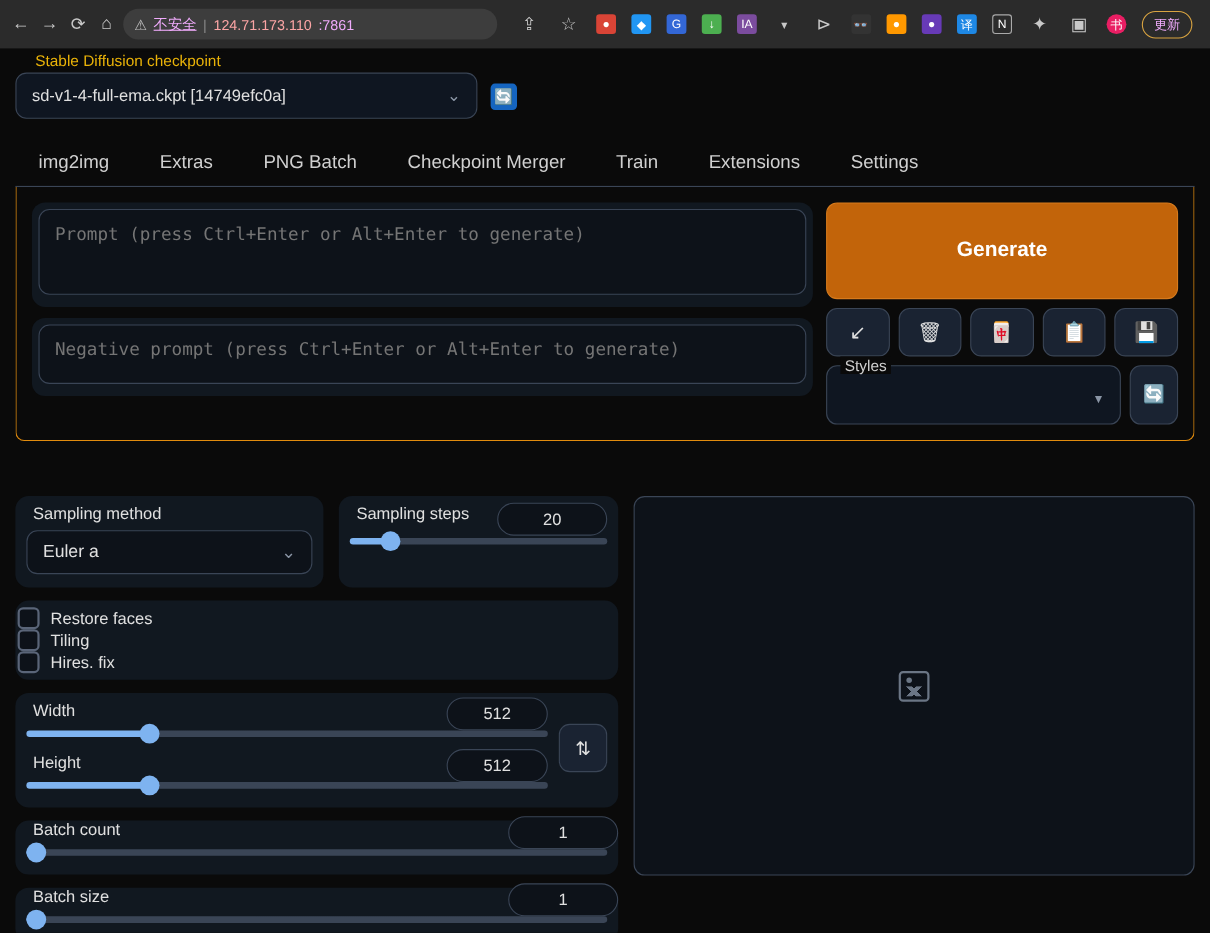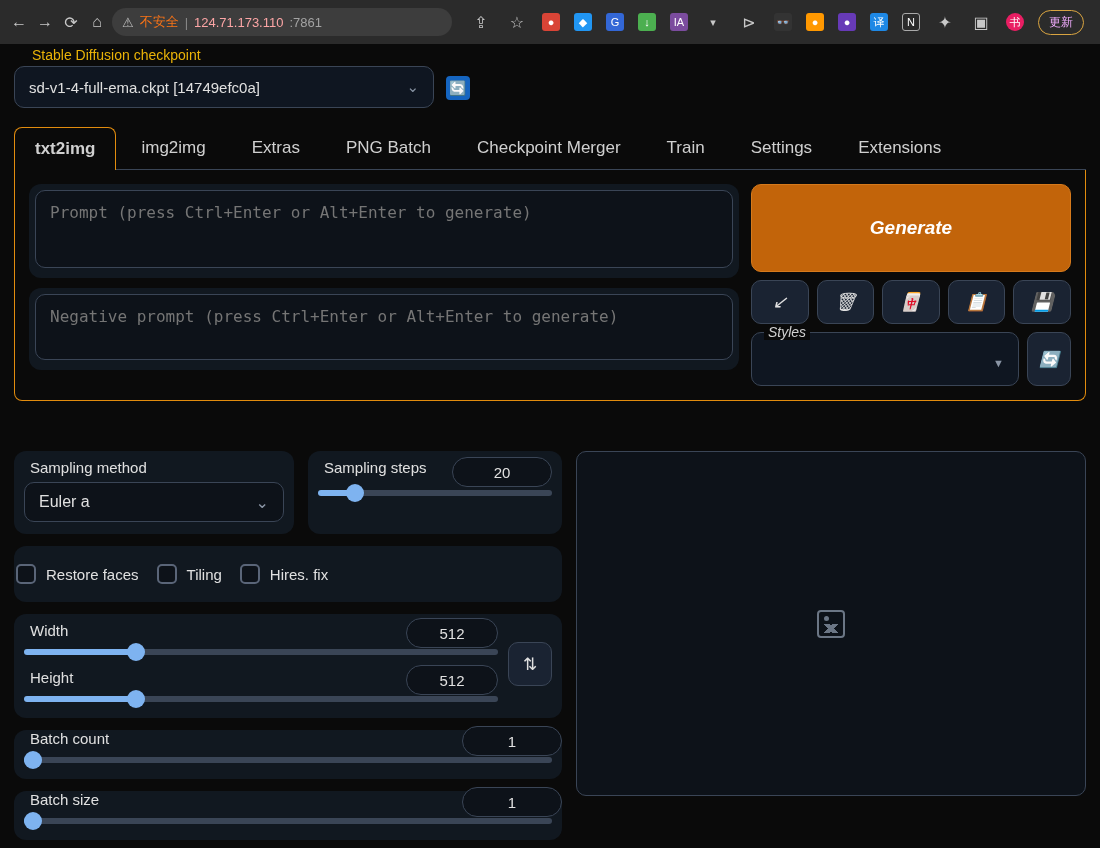--- a/index.html
+++ b/index.html
@@ -2,22 +2,22 @@
 <html><head>
 <meta charset="utf-8">
 <style>
 * { box-sizing: border-box; margin: 0; padding: 0; }
 body { width: 1100px; height: 848px; background: #0a0a0a; font-family: -apple-system, "Segoe UI", Arial, sans-serif; color: #e0e0e0; overflow: hidden; }
 
 
 .chrome-bar { height: 44px; background: #2b2b2b; display: flex; align-items: center; padding: 0 8px; gap: 4px; }
 .nav-icn { color: #c8c8c8; width: 22px; display: flex; align-items: center; justify-content: center; cursor: pointer; font-size: 16px; }
 .addr-bar { flex: 0 0 340px; height: 28px; background: #3d3d3d; border-radius: 14px; display: flex; align-items: center; padding: 0 10px; gap: 6px; font-size: 13px; color: #c0c0c0; }
-.not-secure { color: #f97316; font-size: 13px; }
-.url-port { color: #a3a3a3; }
+.not-secure { color: #f0abfc; font-size: 13px; text-decoration: underline; }
+.url-port { color: #f0abfc; }
 .chrome-right { margin-left: auto; display: flex; align-items: center; gap: 14px; padding-right: 8px; }
 .ext-icon { width: 18px; height: 18px; border-radius: 3px; display: flex; align-items: center; justify-content: center; font-size: 11px; color: #fff; }
 .update-btn { border: 1px solid #d9a441; color: #f0abfc; border-radius: 14px; padding: 3px 10px; font-size: 12px; cursor: pointer; }
 
 
 .app { padding: 12px 14px; }
 .ck-row { display: flex; align-items: flex-end; gap: 12px; margin-bottom: 18px; }
 .ck-wrap { position: relative; }
 .ck-label { position: absolute; top: -9px; left: 14px; font-size: 14px; color: #eab308; background: #0a0a0a; padding: 0 4px; }
 .ck-select { width: 420px; height: 42px; background: #0f1621; border: 1px solid #3a4556; border-radius: 10px; display: flex; align-items: center; justify-content: space-between; padding: 0 14px; color: #e0e0e0; font-size: 15px; cursor: pointer; margin-top: 10px; }
@@ -28,24 +28,24 @@
 .tabs { display: flex; border-bottom: 1px solid #3a4556; gap: 4px; }
 .tab { padding: 11px 20px; font-size: 17px; color: #d0d0d0; cursor: pointer; border: 1px solid transparent; border-bottom: none; border-radius: 8px 8px 0 0; }
 .tab.active { border-color: #e28c0e; background: #0a0a0a; font-weight: 600; position: relative; top: 1px; }
 .tab-panel { border: 1px solid #e28c0e; border-top: none; border-radius: 0 0 8px 8px; padding: 14px; display: flex; gap: 12px; }
 
 
 .left-col { flex: 1; display: flex; flex-direction: column; gap: 10px; }
 .prompt-area { background: #111820; border-radius: 12px; padding: 6px; }
 .textarea { background: #0d1219; border: 1px solid #3a4556; border-radius: 10px; padding: 12px 14px; color: #8a95a5; font-size: 16px; resize: none; width: 100%; }
 .ta-p { height: 78px; }
-.ta-n { height: 66px; }
-
-
-.right-col { width: 320px; display: flex; flex-direction: column; gap: 8px; font-style: italic; }
+.ta-n { height: 54px; }
+
+
+.right-col { width: 320px; display: flex; flex-direction: column; gap: 8px; }
 .gen-btn { height: 88px; background: #c2640a; border: 1px solid #d67a1c; border-radius: 10px; display: flex; align-items: center; justify-content: center; font-size: 19px; font-weight: 700; color: #fff; cursor: pointer; }
 .tool-row { display: flex; gap: 8px; }
 .tool-btn { flex: 1; height: 44px; background: #1a2332; border: 1px solid #3a4556; border-radius: 10px; display: flex; align-items: center; justify-content: center; cursor: pointer; font-size: 18px; }
 .styles-row { display: flex; gap: 8px; align-items: stretch; }
 .styles-box { flex: 1; position: relative; background: #0f1621; border: 1px solid #3a4556; border-radius: 10px; height: 54px; }
 .styles-label { position: absolute; top: -9px; left: 12px; font-size: 14px; background: #0a0a0a; padding: 0 4px; color: #d0d0d0; }
 .styles-caret { position: absolute; right: 14px; top: 24px; color: #8a95a5; font-size: 11px; }
 .styles-refresh { width: 44px; border: 1px solid #3a4556; border-radius: 10px; display: flex; align-items: center; justify-content: center; background: #1a2332; cursor: pointer; }
 
 
@@ -62,21 +62,21 @@
 .box-inline > .box { flex: 1; }
 .field-lab { font-size: 15px; color: #e0e0e0; padding: 0 6px 6px; }
 .dd { height: 40px; border: 1px solid #3a4556; border-radius: 10px; display: flex; align-items: center; justify-content: space-between; padding: 0 14px; background: #0d1219; cursor: pointer; }
 .s-val { width: 100px; height: 30px; border: 1px solid #3a4556; border-radius: 16px; background: #0d1219; color: #e0e0e0; text-align: center; font-size: 15px; }
 .s-val-top { position: absolute; right: 10px; top: 6px; }
 .slider { flex: 1; -webkit-appearance: none; height: 6px; background: #3a4556; border-radius: 3px; outline: none; }
 .slider::-webkit-slider-thumb { -webkit-appearance: none; width: 18px; height: 18px; background: #7eb3f0; border-radius: 50%; cursor: pointer; }
 .slider::-moz-range-thumb { width: 18px; height: 18px; background: #7eb3f0; border-radius: 50%; border: none; cursor: pointer; }
 .slider.fill { background: linear-gradient(to right, #7eb3f0 0%, #7eb3f0 var(--p,25%), #3a4556 var(--p,25%)); }
 
-.chk-row { display: flex; gap: 18px; padding: 18px 2px; }
+.chk-row { display: flex; padding: 6px 2px; flex-direction: column; }
 .chk-item { display: flex; align-items: center; gap: 10px; font-size: 15px; cursor: pointer; }
 .chk { width: 20px; height: 20px; border: 2px solid #5a6578; border-radius: 5px; background: #0d1219; }
 
 .wh-box { display: flex; gap: 10px; align-items: center; }
 .wh-left { flex: 1; display: flex; flex-direction: column; gap: 10px; }
 .swap-btn { width: 44px; height: 44px; border: 1px solid #3a4556; border-radius: 10px; background: #1a2332; display: flex; align-items: center; justify-content: center; cursor: pointer; font-size: 17px; }
 .wh-field .s-val { position: absolute; right: 0; top: -4px; width: 92px; }
 .wh-field { position: relative; padding-top: 0; }
 .wh-field .field-lab { padding-bottom: 2px; }
 </style>
@@ -124,28 +124,27 @@
       <div class="ck-label">Stable Diffusion checkpoint</div>
       <div class="ck-select">
         <span>sd-v1-4-full-ema.ckpt [14749efc0a]</span>
         <span class="chev">⌄</span>
       </div>
     </div>
     <div class="refresh-sm">🔄</div>
   </div>
 
   <div class="tabs">
-    <div class="tab active">txt2img</div>
     <div class="tab">img2img</div>
     <div class="tab">Extras</div>
     <div class="tab">PNG Batch</div>
     <div class="tab">Checkpoint Merger</div>
     <div class="tab">Train</div>
+    <div class="tab">Extensions</div>
     <div class="tab">Settings</div>
-    <div class="tab">Extensions</div>
   </div>
 
   <div class="tab-panel">
 
     <div class="left-col">
       <div class="prompt-area">
         <textarea class="textarea ta-p" placeholder="Prompt (press Ctrl+Enter or Alt+Enter to generate)" style=""></textarea>
       </div>
       <div class="prompt-area">
         <textarea class="textarea ta-n" placeholder="Negative prompt (press Ctrl+Enter or Alt+Enter to generate)" style=""></textarea>

